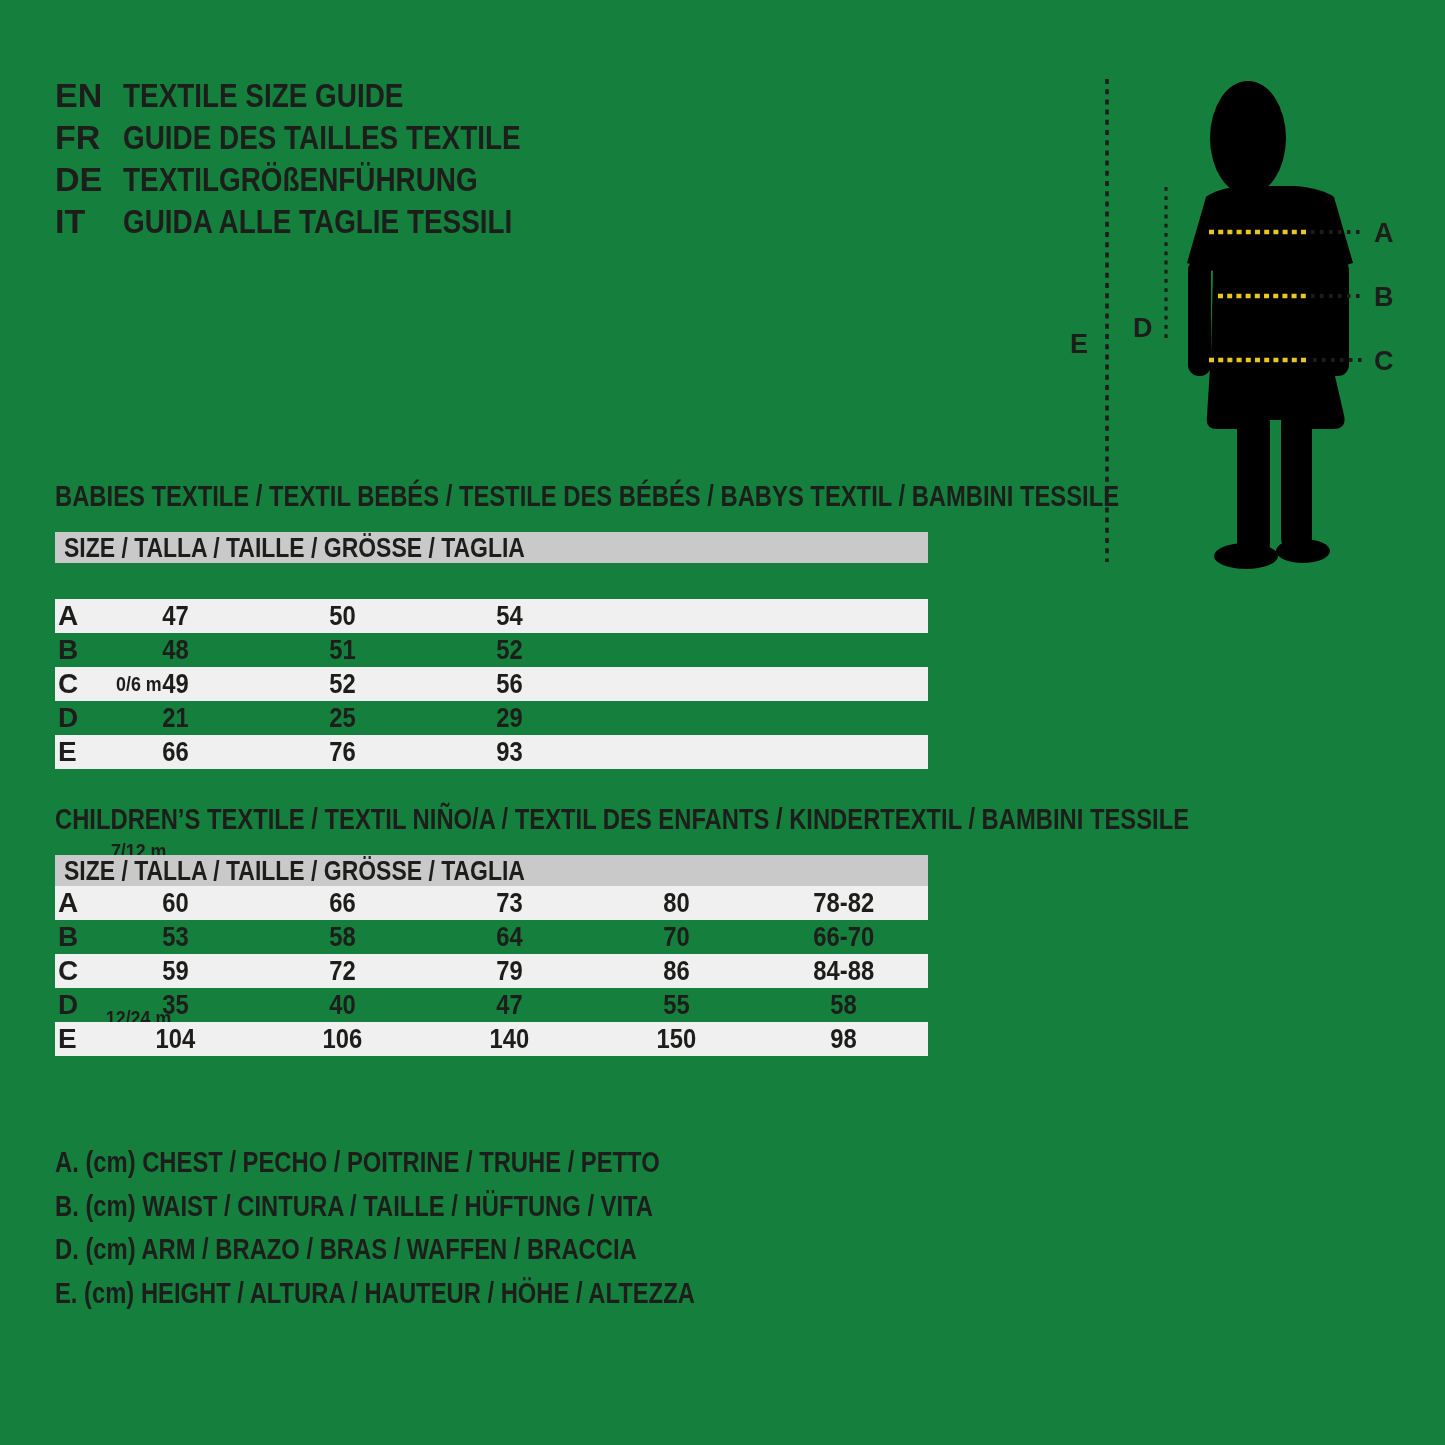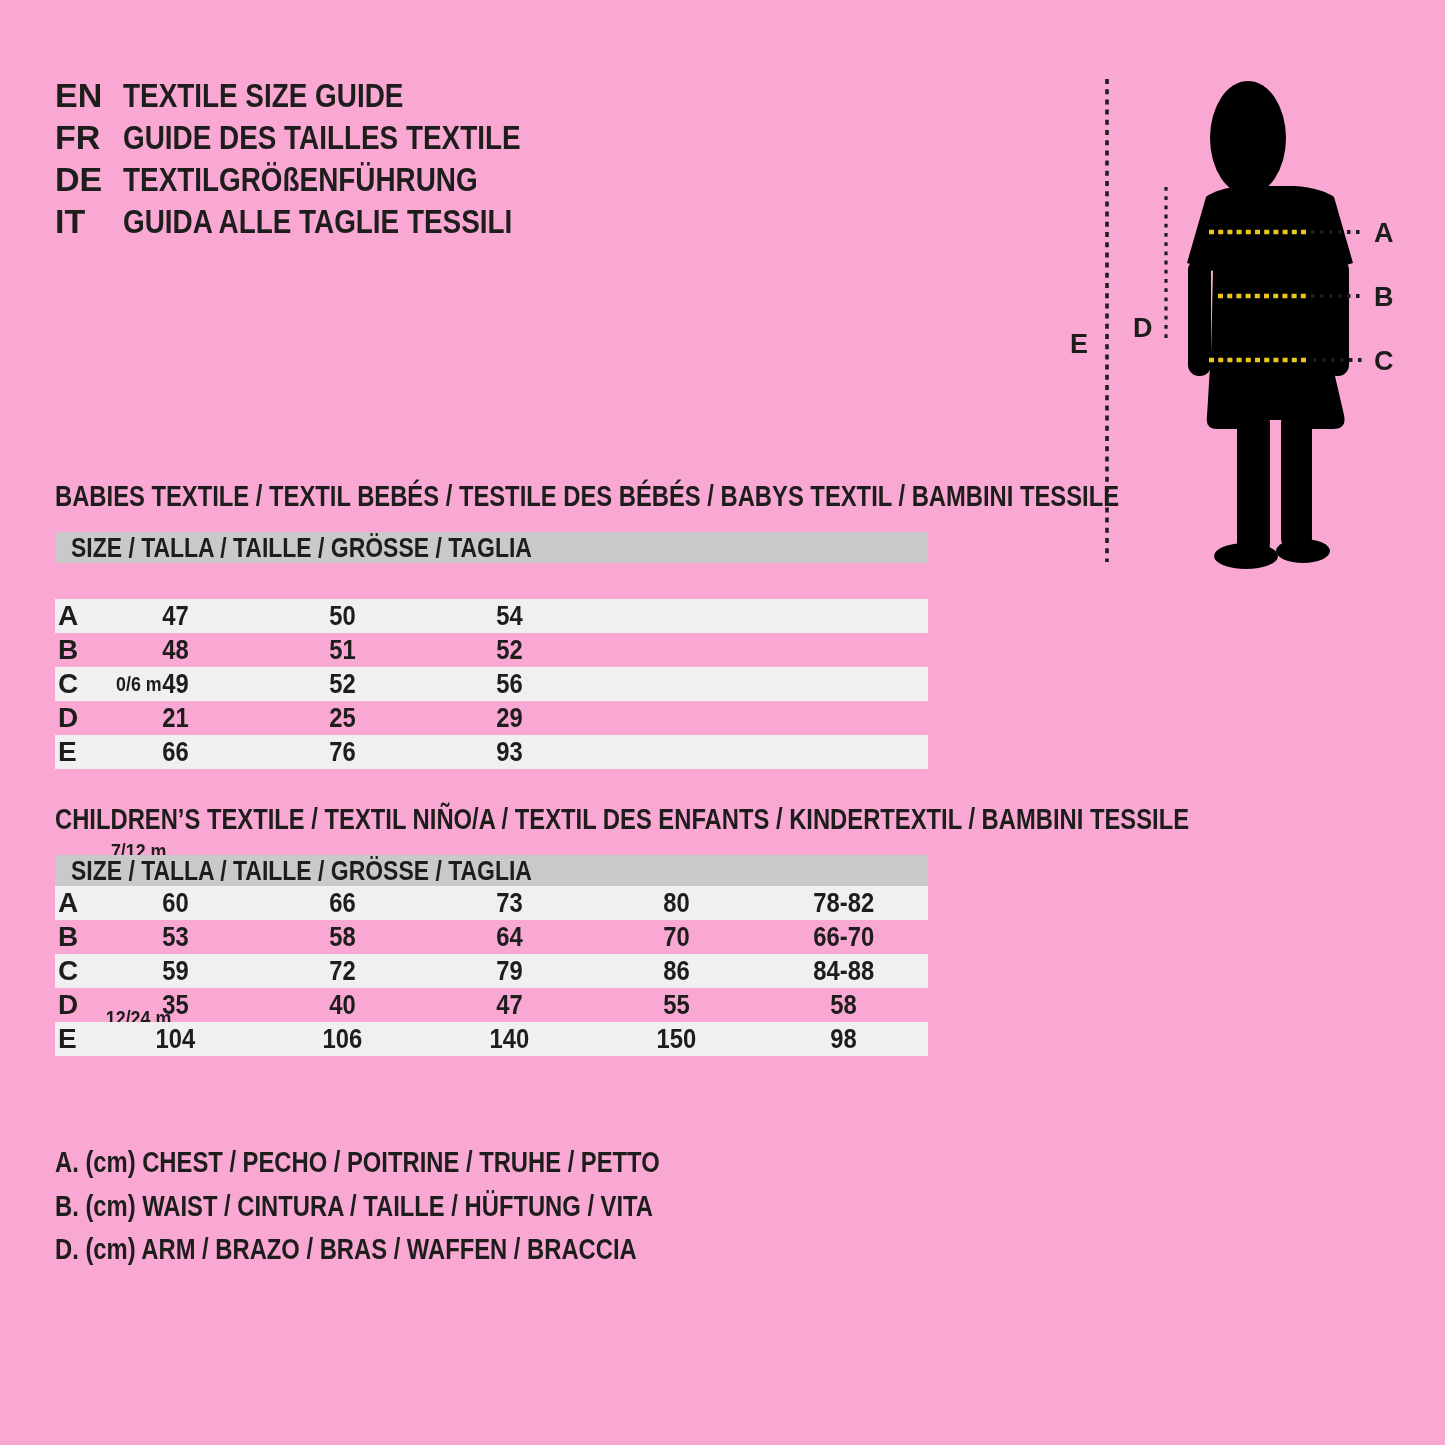--- a/index.html
+++ b/index.html
@@ -1,38 +1,38 @@
 <!DOCTYPE html>
 <html><head>
 <meta charset="utf-8">
 <style>
   html,body{margin:0;padding:0;background:#fff;}
   #page{
-    position:relative;width:1445px;height:1445px;background:#f9a8d4;
+    position:relative;width:1445px;height:1445px;background:#15803d;
     font-family:"Liberation Sans",sans-serif;color:#1d1d1b;overflow:hidden;
     font-weight:bold;
   }
   
   .cnd{display:inline-block;transform:scaleX(.82);transform-origin:0 50%;white-space:nowrap;}
   .cndc{display:inline-block;transform:scaleX(.85);transform-origin:50% 50%;white-space:nowrap;}
 
   
   .lang-list{position:absolute;left:55px;top:74px;}
   .lang-row{display:flex;height:42px;align-items:center;font-size:34px;}
   .lang-code{width:68px;flex:0 0 68px;}
   
   .fig{position:absolute;left:1060px;top:60px;width:385px;height:540px;}
   .fig text{font-family:"Liberation Sans",sans-serif;font-weight:bold;fill:#1d1d1b;}
 
   
   .sec-title{position:absolute;left:55px;height:29px;font-size:29px;display:flex;align-items:center;}
 
   
   .table{position:absolute;left:55px;width:873px;}
-  .size-bar{height:31px;display:flex;align-items:center;font-size:28px;padding-left:16px;box-sizing:border-box;}
+  .size-bar{height:31px;display:flex;align-items:center;font-size:28px;padding-left:9px;box-sizing:border-box;}
   .cols-row{height:36px;display:flex;font-size:21px;flex-direction:column;}
   .data-row{height:34px;display:flex;font-size:28px;}
   .cell-label{width:37px;flex:0 0 37px;display:flex;align-items:center;padding-left:3px;box-sizing:border-box;}
   .cell{width:167px;flex:0 0 167px;display:flex;align-items:center;justify-content:center;}
 
   
   .legend{position:absolute;left:55px;top:1141px;}
   .legend-line{height:43.5px;display:flex;align-items:center;font-size:29px;}
 </style>
 </head>
@@ -281,15 +281,18 @@
   <div class="legend" id="legend">
       <div class="legend-line">
         <span class="cnd">A. (cm) CHEST / PECHO / POITRINE / TRUHE / PETTO</span>
       </div>
       <div class="legend-line">
         <span class="cnd">B. (cm) WAIST / CINTURA / TAILLE / HÜFTUNG / VITA</span>
       </div>
       <div class="legend-line">
         <span class="cnd">D. (cm) ARM / BRAZO / BRAS / WAFFEN / BRACCIA</span>
       </div>
+      <div class="legend-line">
+        <span class="cnd">E. (cm) HEIGHT / ALTURA / HAUTEUR / HÖHE / ALTEZZA</span>
+      </div>
     </div>
 
 </div>
 
 </body></html>

